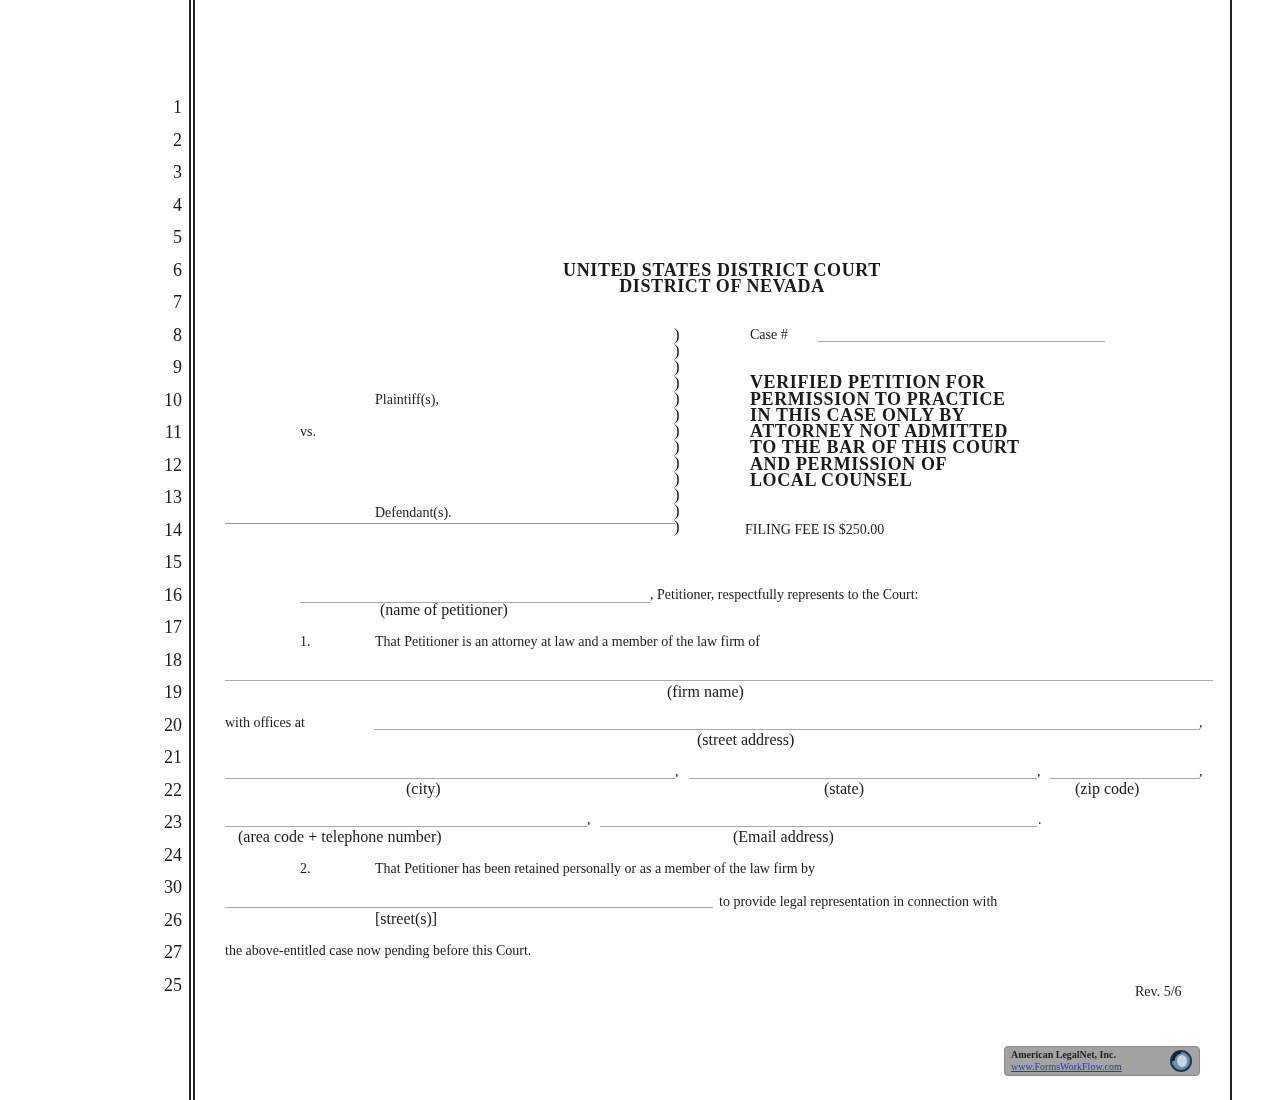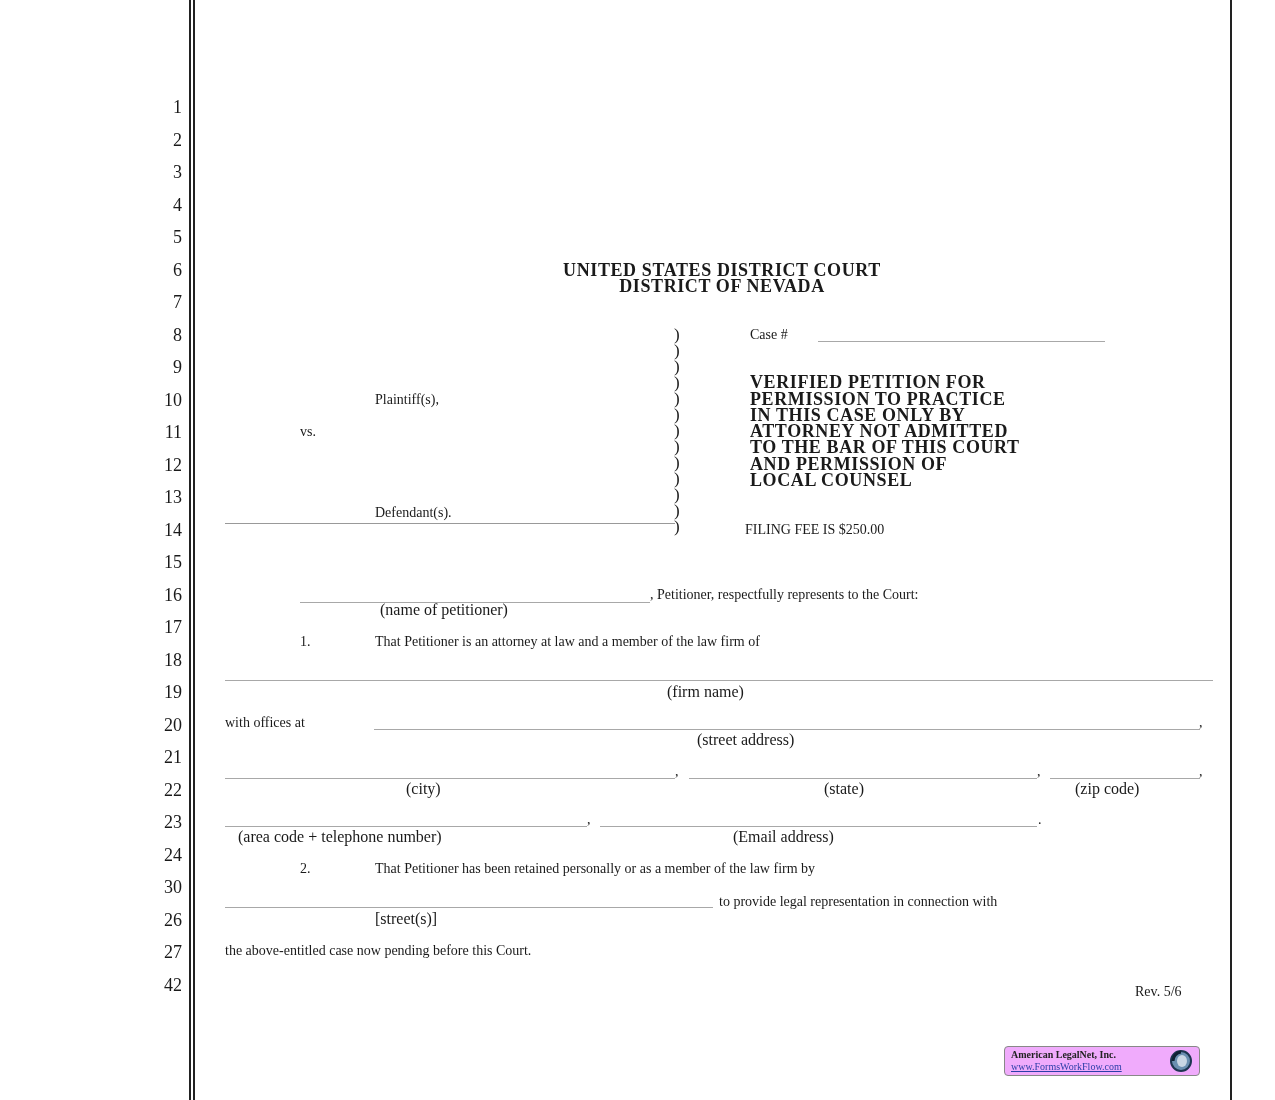--- a/index.html
+++ b/index.html
@@ -6,21 +6,21 @@
   body { width:1275px; height:1100px; position:relative; overflow:hidden;
          font-family:"Liberation Serif","DejaVu Serif",serif; color:#1a1a1a; }
   .abs { position:absolute; white-space:nowrap; }
   .vline { position:absolute; top:0; height:1100px; background:#222; }
   .ln { position:absolute; left:150px; width:32px; text-align:right; font-size:18px; line-height:20px; }
   .t18 { font-size:14px; line-height:20px; }
   .t16 { font-size:16px; line-height:18px; }
   .blank { position:absolute; height:0; border-bottom:1.5px solid #a8a8a8; }
   .title { font-weight:bold; font-size:18px; line-height:16px; letter-spacing:0.6px; }
   .paren { position:absolute; left:674px; font-size:17px; line-height:16.3px; }
-  .logo { position:absolute; left:1004px; top:1046px; width:194px; height:28px; border:1px solid #888; border-radius:4px; background:#f0abfc; }
+  .logo { position:absolute; left:1004px; top:1046px; width:194px; height:28px; border:1px solid #888; border-radius:4px; background:#a3a3a3; }
 </style>
 </head>
 <body>
 
 <div class="vline" style="left:189px;width:2px;"></div>
 <div class="vline" style="left:193px;width:2px;"></div>
 <div class="vline" style="left:1230px;width:2px;"></div>
 
 <div>
   <div class="ln" style="top:97px">1</div>
@@ -43,21 +43,21 @@
   <div class="ln" style="top:650px">18</div>
   <div class="ln" style="top:682px">19</div>
   <div class="ln" style="top:715px">20</div>
   <div class="ln" style="top:747px">21</div>
   <div class="ln" style="top:780px">22</div>
   <div class="ln" style="top:812px">23</div>
   <div class="ln" style="top:845px">24</div>
   <div class="ln" style="top:877px">30</div>
   <div class="ln" style="top:910px">26</div>
   <div class="ln" style="top:942px">27</div>
-  <div class="ln" style="top:975px">42</div>
+  <div class="ln" style="top:975px">25</div>
 </div>
 
 <div class="abs title" style="left:512px;top:262px;width:420px;text-align:center;">UNITED STATES DISTRICT COURT</div>
 <div class="abs title" style="left:512px;top:278px;width:420px;text-align:center;">DISTRICT OF NEVADA</div>
 
 <div class="abs t18" style="left:375px;top:390px;">Plaintiff(s),</div>
 <div class="abs t18" style="left:300px;top:422px;">vs.</div>
 <div class="abs t18" style="left:375px;top:503px;">Defendant(s).</div>
 <div class="blank" style="left:225px;top:523px;width:450px;border-bottom-color:#999;"></div>
 

